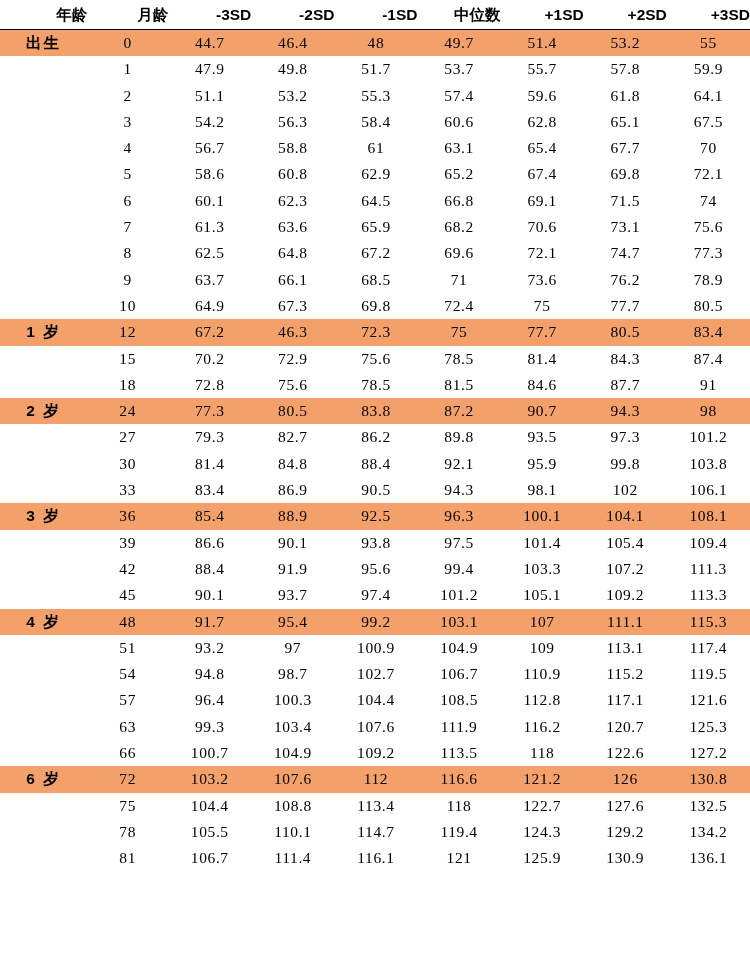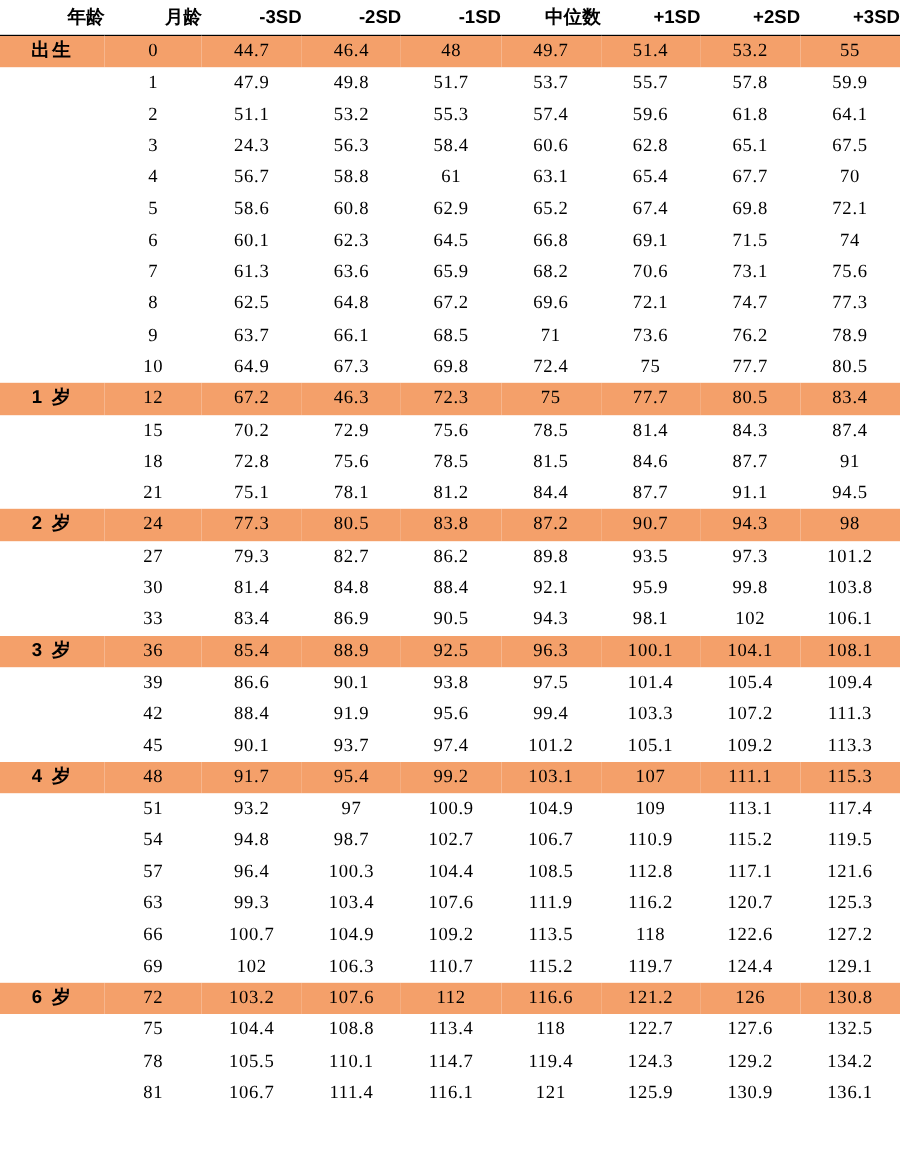--- a/index.html
+++ b/index.html
@@ -123,21 +123,21 @@
         <td class="num">53.2</td>
         <td class="num">55.3</td>
         <td class="num">57.4</td>
         <td class="num">59.6</td>
         <td class="num">61.8</td>
         <td class="num">64.1</td>
       </tr>
       <tr>
         <td class="age-cell"></td>
         <td class="num">3</td>
-        <td class="num">24.3</td>
+        <td class="num">54.2</td>
         <td class="num">56.3</td>
         <td class="num">58.4</td>
         <td class="num">60.6</td>
         <td class="num">62.8</td>
         <td class="num">65.1</td>
         <td class="num">67.5</td>
       </tr>
       <tr>
         <td class="age-cell"></td>
         <td class="num">4</td>
@@ -241,31 +241,20 @@
         <td class="age-cell"></td>
         <td class="num">18</td>
         <td class="num">72.8</td>
         <td class="num">75.6</td>
         <td class="num">78.5</td>
         <td class="num">81.5</td>
         <td class="num">84.6</td>
         <td class="num">87.7</td>
         <td class="num">91</td>
       </tr>
-      <tr>
-        <td class="age-cell"></td>
-        <td class="num">21</td>
-        <td class="num">75.1</td>
-        <td class="num">78.1</td>
-        <td class="num">81.2</td>
-        <td class="num">84.4</td>
-        <td class="num">87.7</td>
-        <td class="num">91.1</td>
-        <td class="num">94.5</td>
-      </tr>
       <tr class="hl">
         <td class="age-cell">2 岁</td>
         <td class="num">24</td>
         <td class="num">77.3</td>
         <td class="num">80.5</td>
         <td class="num">83.8</td>
         <td class="num">87.2</td>
         <td class="num">90.7</td>
         <td class="num">94.3</td>
         <td class="num">98</td>
@@ -406,31 +395,20 @@
         <td class="age-cell"></td>
         <td class="num">66</td>
         <td class="num">100.7</td>
         <td class="num">104.9</td>
         <td class="num">109.2</td>
         <td class="num">113.5</td>
         <td class="num">118</td>
         <td class="num">122.6</td>
         <td class="num">127.2</td>
       </tr>
-      <tr>
-        <td class="age-cell"></td>
-        <td class="num">69</td>
-        <td class="num">102</td>
-        <td class="num">106.3</td>
-        <td class="num">110.7</td>
-        <td class="num">115.2</td>
-        <td class="num">119.7</td>
-        <td class="num">124.4</td>
-        <td class="num">129.1</td>
-      </tr>
       <tr class="hl">
         <td class="age-cell">6 岁</td>
         <td class="num">72</td>
         <td class="num">103.2</td>
         <td class="num">107.6</td>
         <td class="num">112</td>
         <td class="num">116.6</td>
         <td class="num">121.2</td>
         <td class="num">126</td>
         <td class="num">130.8</td>

